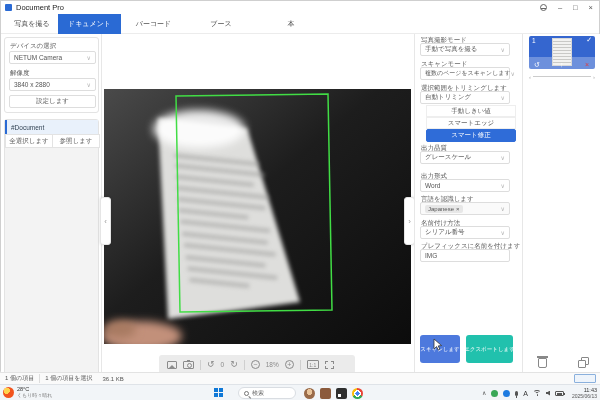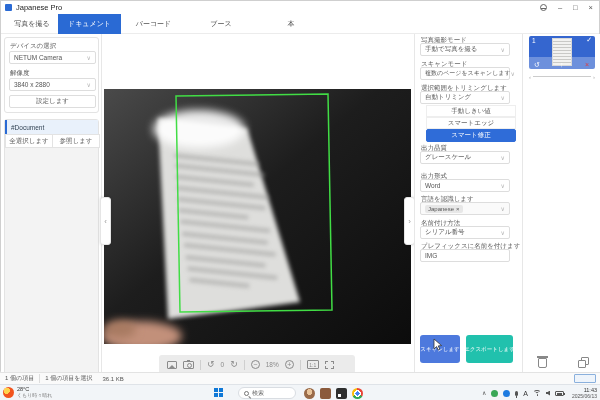--- a/index.html
+++ b/index.html
@@ -129,21 +129,21 @@
 </style>
 </head>
 <body>
 
 <div class="screen">
 
   <div class="app">
 
     <div class="titlebar">
       <div class="app-icon"></div>
-      <div class="app-title">Japanese Pro</div>
+      <div class="app-title">Document Pro</div>
       <div class="win-ctrls">
         <span class="globe"></span>
         <span>–</span>
         <span>□</span>
         <span>×</span>
       </div>
     </div>
 
     <div class="tabbar">
       <div class="tab" style="left:5px;width:52px">写真を撮る</div>

